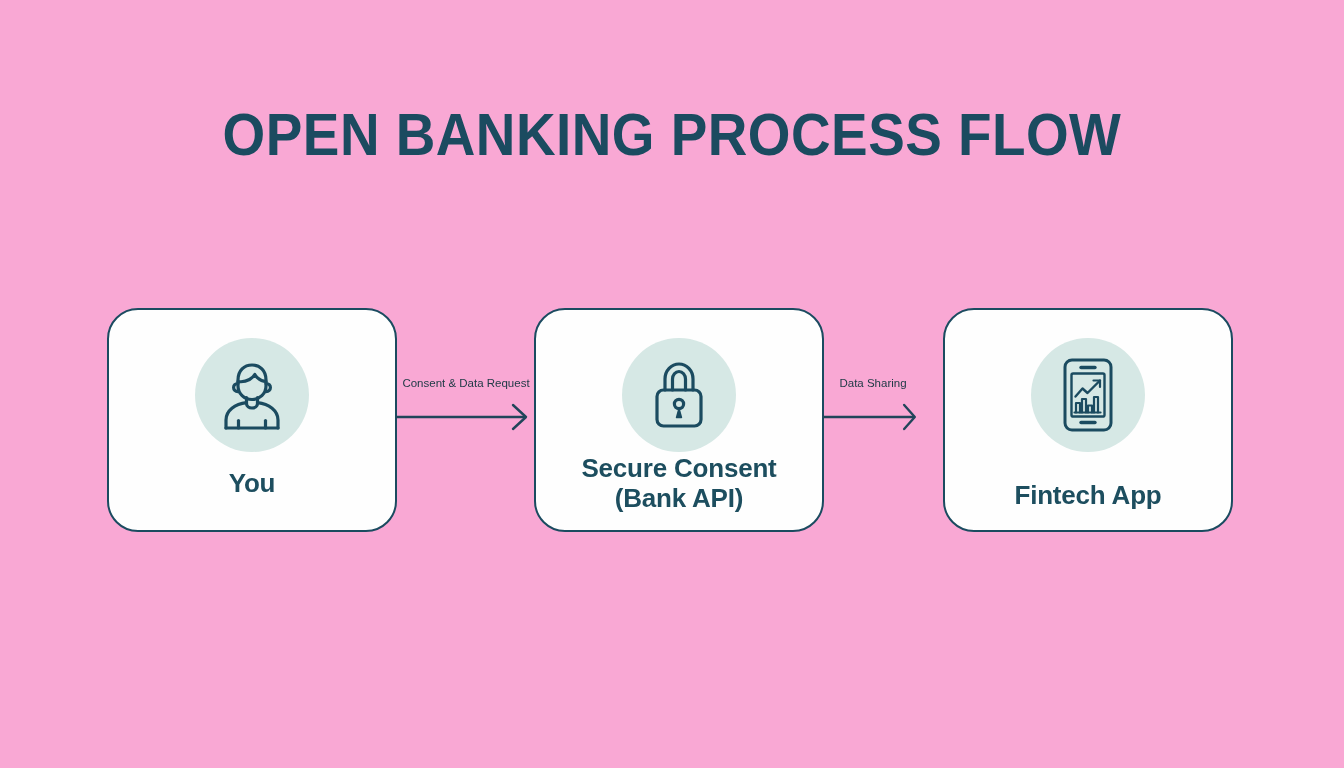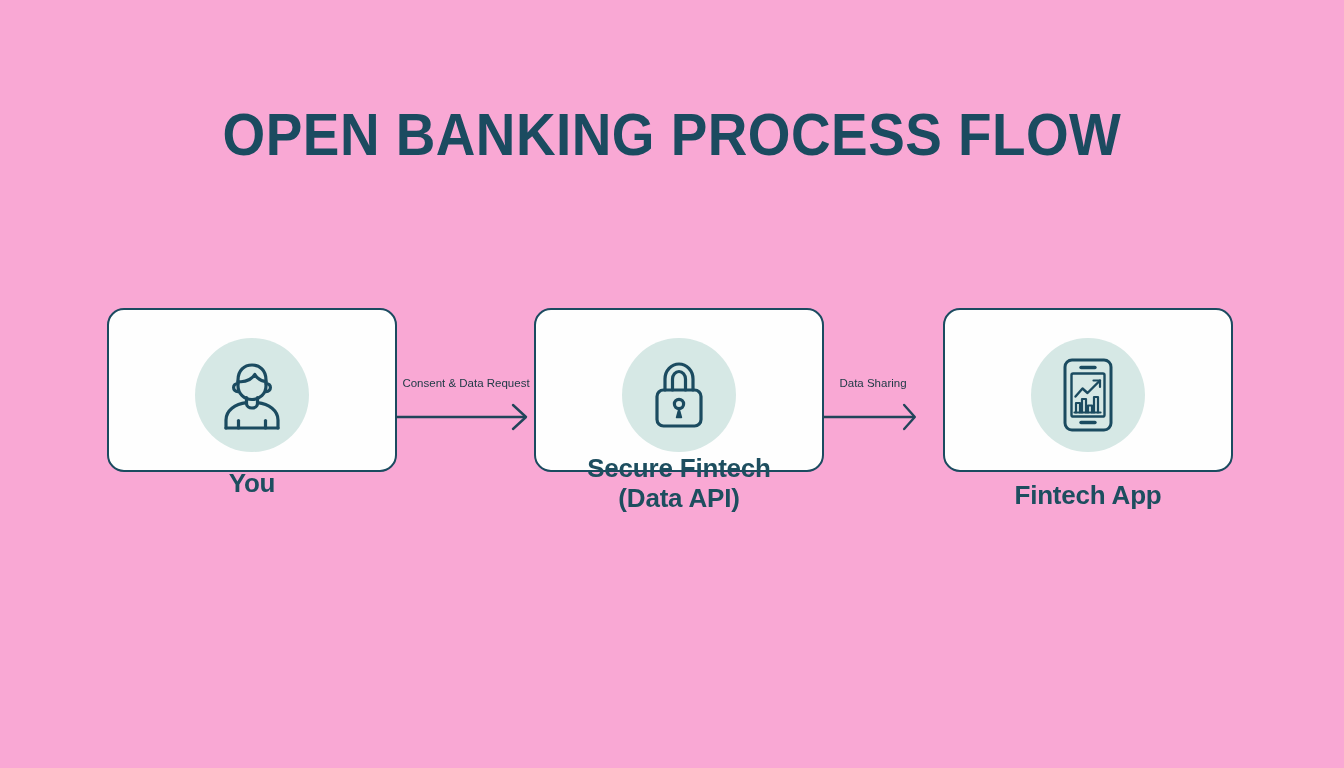--- a/index.html
+++ b/index.html
@@ -45,25 +45,25 @@
     left: 0;
     top: 308px;
     width: 1344px;
     height: 222px;
   }
 
   .node-card {
     position: absolute;
     top: 0;
     width: 290px;
-    height: 164px;
+    height: 224px;
     box-sizing: border-box;
     background: #fefefe;
     border: 2.5px solid #1b4b60;
-    border-radius: 17px;
+    border-radius: 31px;
   }
   #card-you      { left: 107px; }
   #card-secure   { left: 534px; }
   #card-fintech  { left: 943px; }
 
   .icon-circle {
     position: absolute;
     left: 50%;
     top: 28px;
     margin-left: -57px;
@@ -176,22 +176,22 @@
             <path d="M21.5 31 L21.5 20 C21.5 15.9 24.4 12.5 28 12.5 C31.6 12.5 34.5 15.9 34.5 20 L34.5 31"></path>
 
             <rect x="6" y="31" width="44" height="36" rx="6.5"></rect>
 
             <circle cx="28" cy="45" r="4.6"></circle>
             <path d="M28 49.6 L25.6 58.5 L30.4 58.5 Z" fill="#1b4b60" stroke-width="1.6"></path>
           </svg>
         </span>
       </div>
       <div class="node-label" id="label-secure">
-        <div>Secure Fintech</div>
-        <div>(Data API)</div>
+        <div>Secure Consent</div>
+        <div>(Bank API)</div>
       </div>
     </div>
 
     <div class="connector" id="connector-2">
       <div class="connector-label">Data Sharing</div>
       <div class="connector-arrow">
         <svg width="100%" height="34" viewBox="0 0 122 34" preserveAspectRatio="none" fill="none" stroke="#21455a" stroke-width="2.4" stroke-linecap="round" stroke-linejoin="round">
           <path d="M1 17 L110 17" vector-effect="non-scaling-stroke"></path>
           <path d="M99 5 L112 17 L99 29" vector-effect="non-scaling-stroke"></path>
         </svg>

